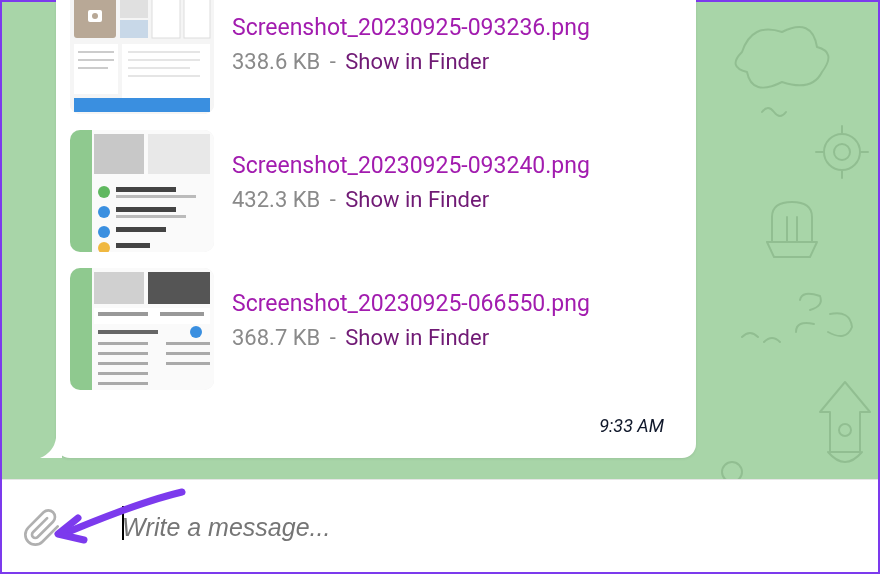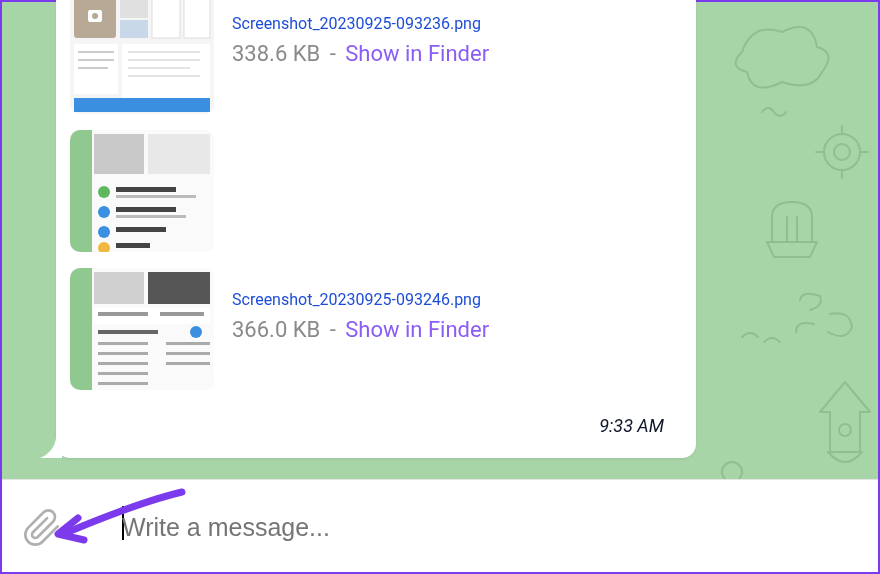--- a/index.html
+++ b/index.html
@@ -8,29 +8,29 @@
 .doodle path,.doodle circle,.doodle line{stroke:#2d5a2d;stroke-width:2;fill:none;stroke-linecap:round;stroke-linejoin:round;}
 .chat{position:absolute;left:0;top:0;right:0;height:478px;}
 .bubble{position:absolute;left:54px;top:-20px;right:182px;bottom:22px;background:#fff;border-radius:14px;box-shadow:0 1px 3px rgba(0,0,0,.08);}
 .tail{position:absolute;left:38px;bottom:22px;width:22px;height:20px;}
 .tail svg{display:block;}
 .msgcontent{position:absolute;inset:10px 14px 10px 14px;}
 .row{display:flex;align-items:flex-start;gap:18px;margin-bottom:16px;}
 .thumb{width:144px;height:122px;border-radius:10px;overflow:hidden;flex:0 0 144px;background:#eee;position:relative;}
 .thumb svg{width:100%;height:100%;display:block;}
 .meta{padding-top:22px;flex:1;min-width:0;}
-.fname{font-size:16px;color:#1d4ed8;font-weight:400;white-space:nowrap;overflow:hidden;text-overflow:ellipsis;}
+.fname{font-size:23px;color:#a21caf;font-weight:400;white-space:nowrap;overflow:hidden;text-overflow:ellipsis;}
 .sizerow{margin-top:8px;font-size:22px;color:#8a8a8a;}
 .sizerow .dash{margin:0 4px;}
-.sizerow .link{color:#8b5cf6;text-decoration:none;cursor:pointer;}
+.sizerow .link{color:#701a75;text-decoration:none;cursor:pointer;}
 .time{position:absolute;right:18px;bottom:12px;font-size:18px;font-style:italic;color:#0f172a;}
 .composer{position:absolute;left:0;right:0;bottom:0;height:92px;background:#fff;border-top:1px solid #e5e5e5;}
 .clip{position:absolute;left:20px;top:28px;width:40px;height:40px;color:#b0b0b0;cursor:pointer;}
 .clip svg{width:100%;height:100%;display:block;}
-.input{position:absolute;left:118px;top:32px;right:40px;font-size:25px;color:#9e9e9e;border:none;outline:none;background:transparent;}
+.input{position:absolute;left:118px;top:32px;right:40px;font-size:25px;color:#9e9e9e;border:none;outline:none;background:transparent;font-style:italic;}
 .caret{position:absolute;left:120px;top:26px;width:2px;height:34px;background:#000;animation:blink 1.1s step-start infinite;}
 @keyframes blink{50%{opacity:0;}}
 .arrow{position:absolute;pointer-events:none;}
 .arrow svg{display:block;}
 </style>
 </head>
 <body>
 
 <div class="root">
 
@@ -121,20 +121,26 @@
               <rect x="46" y="65" width="80" height="3" fill="#bbb"></rect>
               <circle cx="34" cy="82" r="6" fill="#3a8fe0"></circle>
               <rect x="46" y="77" width="60" height="5" fill="#444"></rect>
               <rect x="46" y="85" width="70" height="3" fill="#bbb"></rect>
               <circle cx="34" cy="102" r="6" fill="#3a8fe0"></circle>
               <rect x="46" y="97" width="50" height="5" fill="#444"></rect>
               <circle cx="34" cy="118" r="6" fill="#f0b840"></circle>
               <rect x="46" y="113" width="34" height="5" fill="#444"></rect>
             </svg>
           </div>
+          <div class="meta">
+            <div class="fname">Screenshot_20230925-093240.png</div>
+            <div class="sizerow">
+              <span>432.3 KB</span><span class="dash"> - </span><a class="link">Show in Finder</a>
+            </div>
+          </div>
         </div>
 
         <div class="row" style="margin-bottom:0;">
           <div class="thumb">
             <svg viewBox="0 0 144 122">
               <rect x="0" y="0" width="144" height="122" fill="#fafafa"></rect>
               <rect x="0" y="0" width="22" height="122" fill="#8fc98f"></rect>
               <rect x="24" y="4" width="50" height="32" fill="#d0d0d0"></rect>
               <rect x="78" y="4" width="62" height="32" fill="#555"></rect>
               <rect x="24" y="40" width="116" height="16" fill="#fff"></rect>
@@ -146,23 +152,23 @@
               <rect x="28" y="84" width="50" height="3" fill="#aaa"></rect>
               <rect x="28" y="94" width="50" height="3" fill="#aaa"></rect>
               <rect x="28" y="104" width="50" height="3" fill="#aaa"></rect>
               <rect x="28" y="114" width="50" height="3" fill="#aaa"></rect>
               <rect x="96" y="74" width="44" height="3" fill="#aaa"></rect>
               <rect x="96" y="84" width="44" height="3" fill="#aaa"></rect>
               <rect x="96" y="94" width="44" height="3" fill="#aaa"></rect>
             </svg>
           </div>
           <div class="meta">
-            <div class="fname">Screenshot_20230925-093246.png</div>
+            <div class="fname">Screenshot_20230925-066550.png</div>
             <div class="sizerow">
-              <span>366.0 KB</span><span class="dash"> - </span><a class="link">Show in Finder</a>
+              <span>368.7 KB</span><span class="dash"> - </span><a class="link">Show in Finder</a>
             </div>
           </div>
         </div>
 
         <div class="time">9:33 AM</div>
       </div>
     </div>
 
     <div class="tail">
       <svg viewBox="0 0 22 20">

